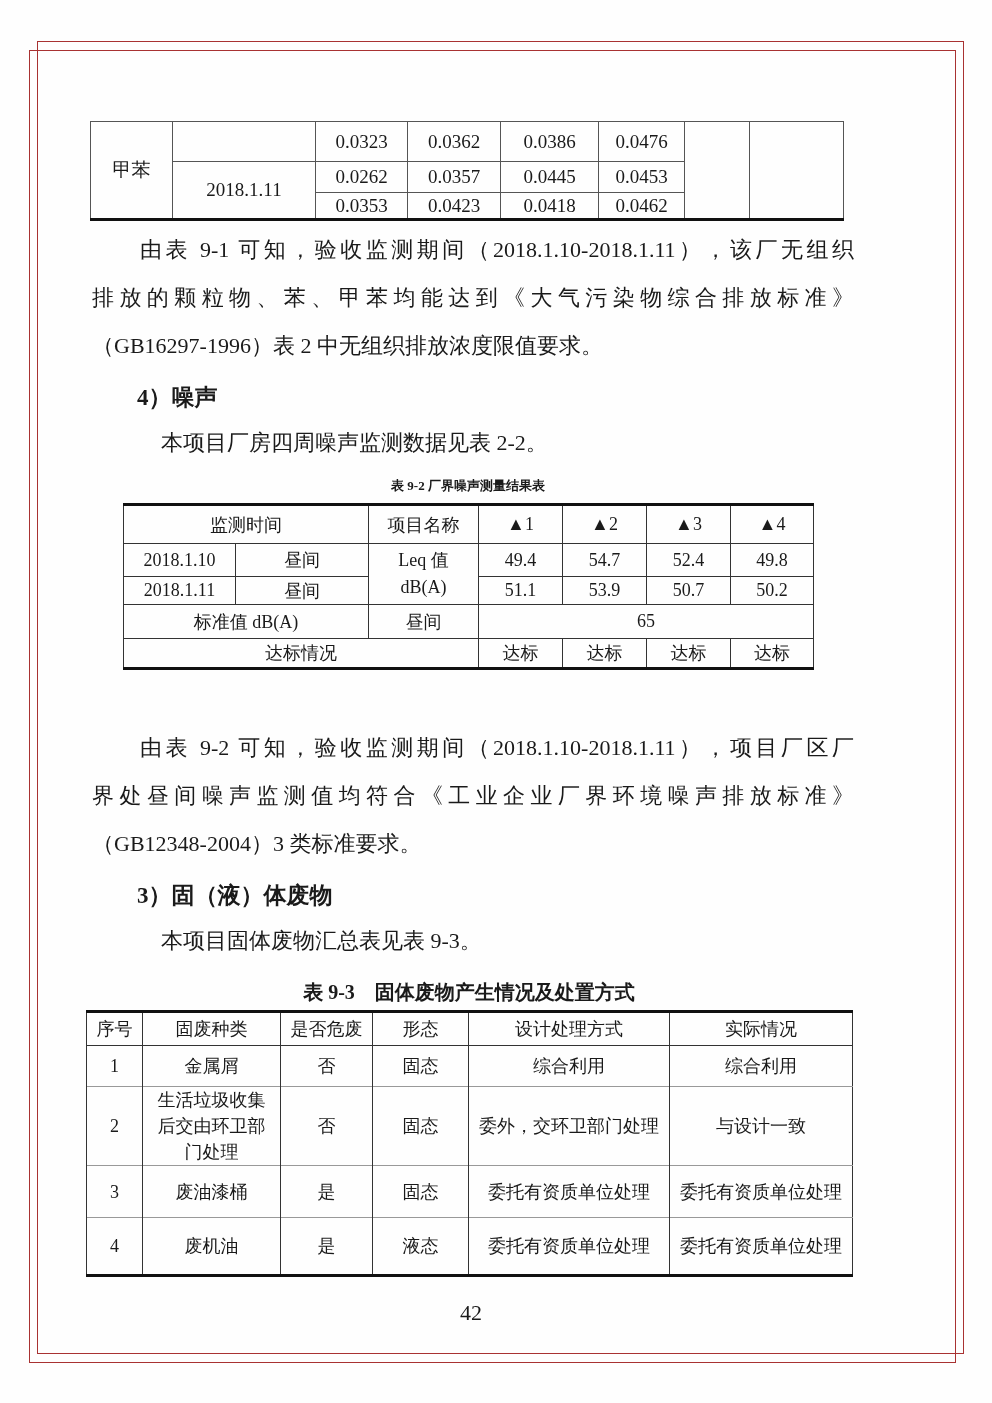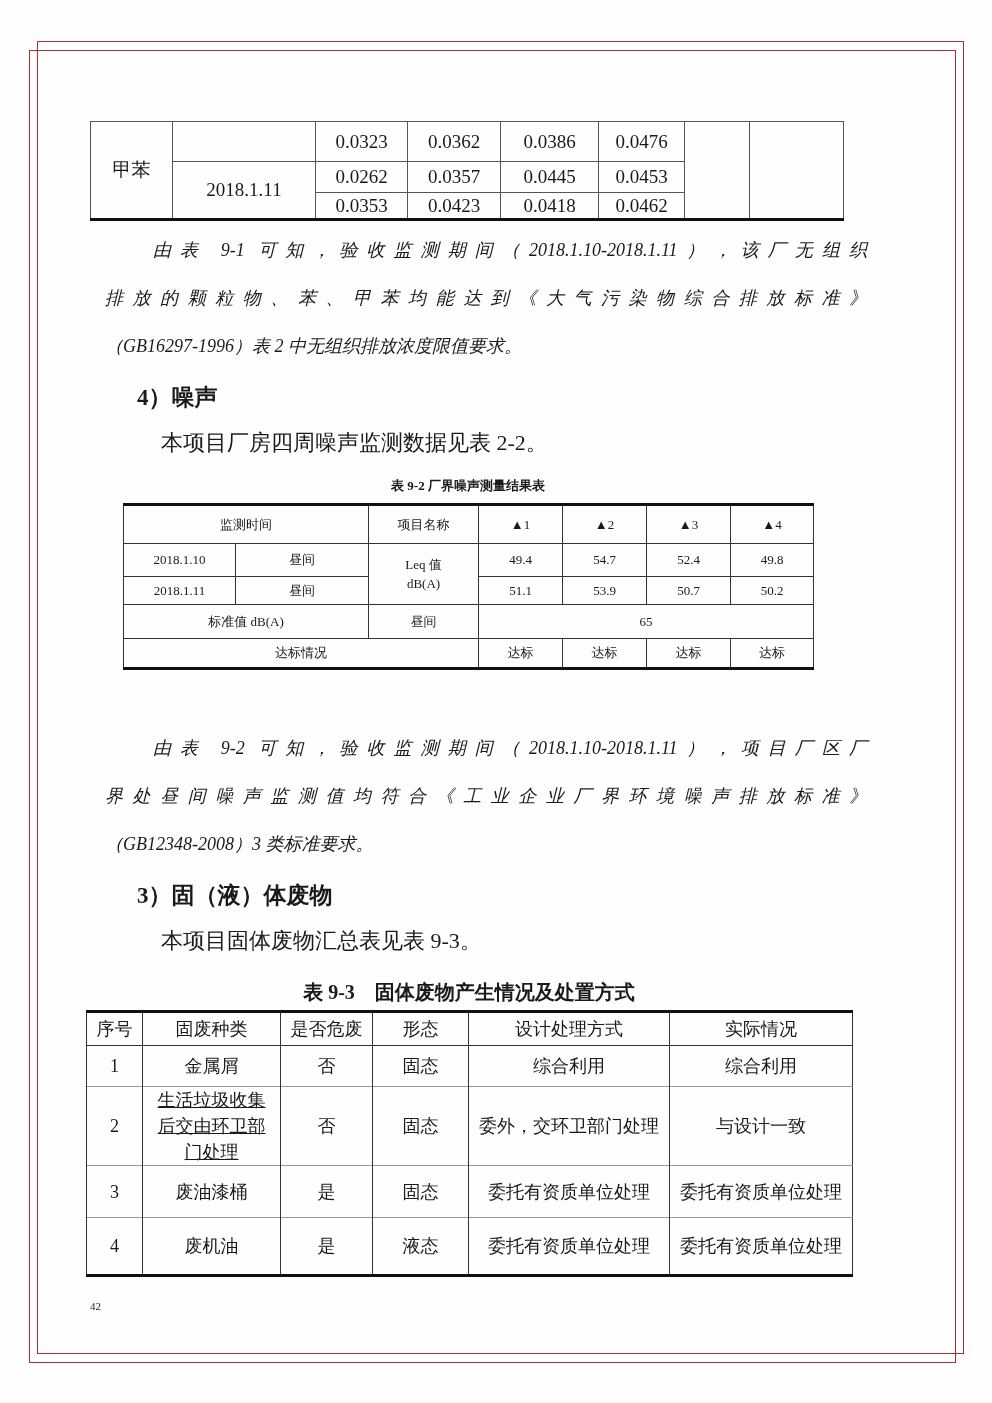--- a/index.html
+++ b/index.html
@@ -13,44 +13,44 @@
 
   .tbl{position:absolute;border-collapse:collapse;table-layout:fixed;}
   .tbl td,.tbl th{font-weight:normal;text-align:center;vertical-align:middle;padding:0 4px;overflow:hidden;}
 
   
   .t-top{left:90px;top:121px;width:753px;font-size:19px;
          border-top:1px solid #444;border-bottom:3px solid #111;}
   .t-top td{border:1px solid #555;}
 
   
-  .t-noise{left:123px;top:503px;width:690px;font-size:13px;
+  .t-noise{left:123px;top:503px;width:690px;font-size:18px;
            border-top:3px solid #111;border-bottom:3px solid #111;}
   .t-noise td{border:1px solid #333;}
   .t-noise .leq{line-height:1.5;}
 
   
   .t-solid{left:86px;top:1010px;width:766px;font-size:18px;
            border:1px solid #333;border-top:3px solid #111;border-bottom:3px solid #111;}
   .t-solid td{border-left:1px solid #333;border-top:1px solid #999;line-height:1.45;}
   .t-solid tr.hdr td{border-top:none;margin-left:20px;}
   .t-solid tr.first td{border-top:1px solid #333;}
-  .t-solid td.wrapcell{padding:0 10px;text-decoration:underline;}
-
-  .para{position:absolute;left:105px;width:762px;font-size:18px;line-height:48px;font-style:italic;}
+  .t-solid td.wrapcell{padding:0 10px;}
+
+  .para{position:absolute;left:92px;width:762px;font-size:22px;line-height:48px;}
   .pline.fill{text-align:justify;text-align-last:justify;}
   .pline.indent{text-indent:48px;}
 
   .heading{position:absolute;font-size:23px;font-weight:bold;line-height:26px;}
   .intro{position:absolute;font-size:22px;line-height:26px;}
   .caption{position:absolute;text-align:center;font-weight:bold;font-size:13px;line-height:22px;}
   .caption.c3{font-size:20px;}
   .note{position:absolute;font-size:19px;line-height:24px;}
   .bold{font-weight:bold;}
-  .pagenum{position:absolute;left:90px;top:1300px;width:762px;text-align:left;font-size:11px;}
+  .pagenum{position:absolute;left:90px;top:1300px;width:762px;text-align:center;font-size:22px;}
 </style>
 </head>
 <body>
 
 <div class="page">
 
   <div class="red-border rb-a" style="border-color: rgb(168, 50, 50);"></div>
   <div class="red-border rb-b" style="border-color: rgb(168, 50, 50);"></div>
 
   <table class="tbl t-top">
@@ -152,21 +152,21 @@
       <td class="bold">达标</td>
       <td class="bold">达标</td>
     </tr>
   </tbody>
     </table>
 
 
   <div class="para" style="top:724px">
     <div class="pline fill indent">由表 9-2 可知，验收监测期间（2018.1.10-2018.1.11），项目厂区厂</div>
     <div class="pline fill">界处昼间噪声监测值均符合《工业企业厂界环境噪声排放标准》</div>
-    <div class="pline">（GB12348-2008）3 类标准要求。</div>
+    <div class="pline">（GB12348-2004）3 类标准要求。</div>
   </div>
 
   <div class="heading" style="left:137px;top:883px">3）固（液）体废物</div>
   <div class="intro" style="left:161px;top:928px">本项目固体废物汇总表见表 9-3。</div>
   <div class="caption c3" style="left:86px;top:981px;width:766px">表 9-3　固体废物产生情况及处置方式</div>
 
   <table class="tbl t-solid">
     <colgroup>
       <col style="width:56px">
         <col style="width:138px">

